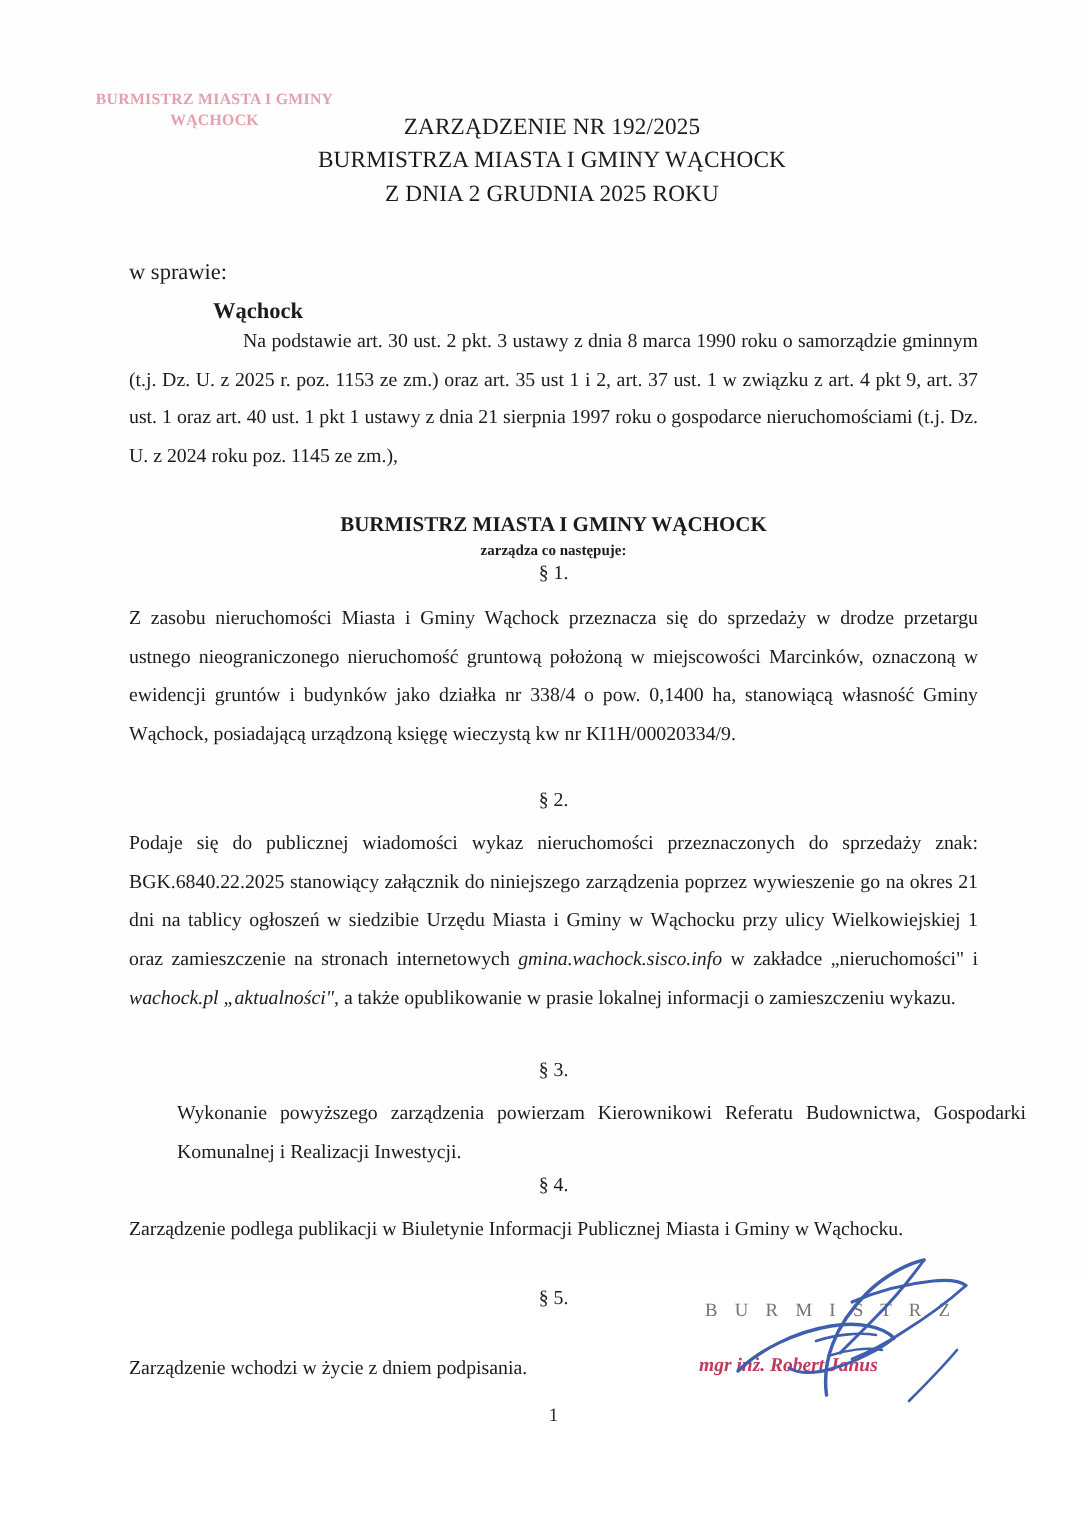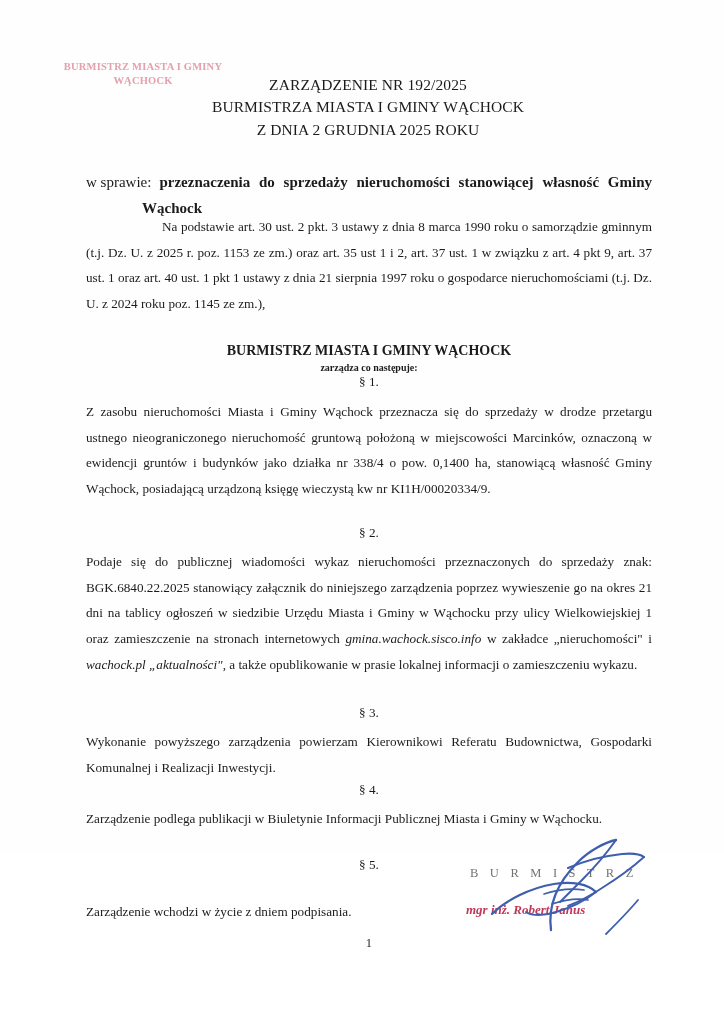--- a/index.html
+++ b/index.html
@@ -194,42 +194,41 @@
 
     <div class="doc-title">
       <span>ZARZĄDZENIE NR 192/2025</span>
       <span>BURMISTRZA MIASTA I GMINY WĄCHOCK</span>
       <span>Z DNIA 2 GRUDNIA 2025 ROKU</span>
     </div>
 
     <div class="subject">
       <div class="subject-row1">
         <span class="lead">w sprawie:</span>
-        <span class="matter">przeznaczenia do sprzedaży nieruchomości stanowiącej własność Gminy</span>
       </div>
       <div class="subject-row2">Wąchock</div>
     </div>
 
     <div class="para justify-all" style="top:214px;">
       <span class="ind"></span><span>Na podstawie art. 30 ust. 2 pkt. 3 ustawy z dnia 8 marca 1990 roku o samorządzie gminnym (t.j. Dz. U. z 2025 r. poz. 1153 ze zm.) oraz art. 35 ust 1 i 2, art. 37 ust. 1 w związku z art. 4 pkt 9, art. 37 ust. 1 oraz art. 40 ust. 1 pkt 1 ustawy z dnia 21 sierpnia 1997 roku o gospodarce nieruchomościami (t.j. Dz. U. z 2024 roku poz. 1145 ze zm.),</span>
     </div>
 
     <div class="center-block" style="top:342px;">
       <div class="org-head">BURMISTRZ MIASTA I GMINY WĄCHOCK</div>
       <div class="org-sub">zarządza co następuje:</div>
     </div>
 
     <div class="sect" style="top:374px;">§ 1.</div>
     <div class="para justify-all" style="top:399px;">Z zasobu nieruchomości Miasta i Gminy Wąchock przeznacza się do sprzedaży w drodze przetargu ustnego nieograniczonego nieruchomość gruntową położoną w miejscowości Marcinków, oznaczoną w ewidencji gruntów i budynków jako działka nr 338/4 o pow. 0,1400 ha, stanowiącą własność Gminy Wąchock, posiadającą urządzoną księgę wieczystą kw nr KI1H/00020334/9.</div>
 
     <div class="sect" style="top:525px;">§ 2.</div>
     <div class="para justify-all" style="top:549px;"><span>Podaje się do publicznej wiadomości wykaz nieruchomości przeznaczonych do sprzedaży znak: BGK.6840.22.2025 stanowiący załącznik do niniejszego zarządzenia poprzez wywieszenie go na okres 21 dni na tablicy ogłoszeń w siedzibie Urzędu Miasta i Gminy w Wąchocku przy ulicy Wielkowiejskiej 1 oraz zamieszczenie na stronach internetowych </span><span class="ital">gmina.wachock.sisco.info</span><span> w zakładce „nieruchomości" i </span><span class="ital">wachock.pl „aktualności"</span><span>, a także opublikowanie w prasie lokalnej informacji o zamieszczeniu wykazu.</span></div>
 
     <div class="sect" style="top:705px;">§ 3.</div>
-    <div class="para justify-all" style="top:729px;">Wykonanie powyższego zarządzenia powierzam Kierownikowi Referatu Budownictwa, Gospodarki Komunalnej i Realizacji Inwestycji.</div>
+    <div class="para justify-all" style="top:729px;margin-left:32px;">Wykonanie powyższego zarządzenia powierzam Kierownikowi Referatu Budownictwa, Gospodarki Komunalnej i Realizacji Inwestycji.</div>
 
     <div class="sect" style="top:782px;">§ 4.</div>
     <div class="para justify-all" style="top:806px;">Zarządzenie podlega publikacji w Biuletynie Informacji Publicznej Miasta i Gminy w Wąchocku.</div>
 
     <div class="sect" style="top:857px;">§ 5.</div>
     <div class="para" style="top:881px;margin-top:18px;">Zarządzenie wchodzi w życie z dniem podpisania.</div>
 
     <div class="sig-wrap">
       <div class="sig-title">B U R M I S T R Z</div>
       <div class="sig-name">mgr inż. Robert Janus</div>

